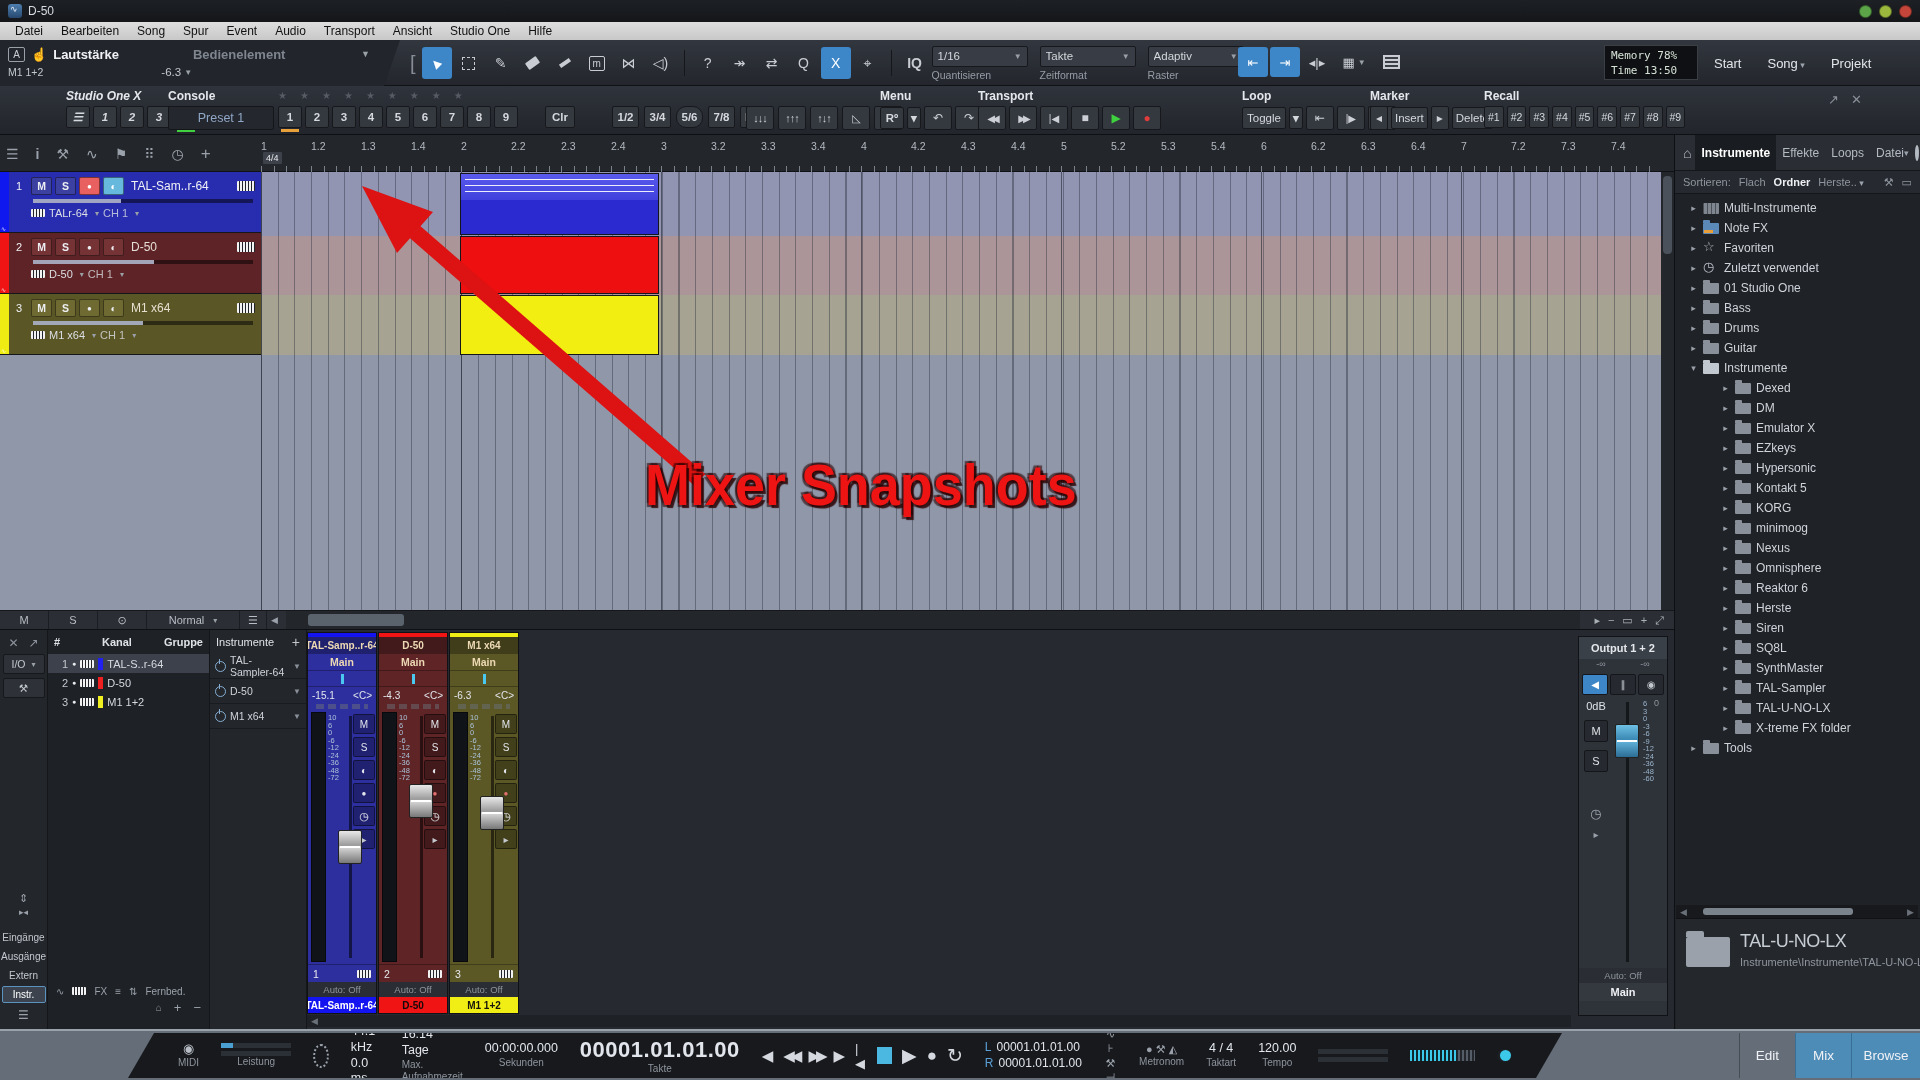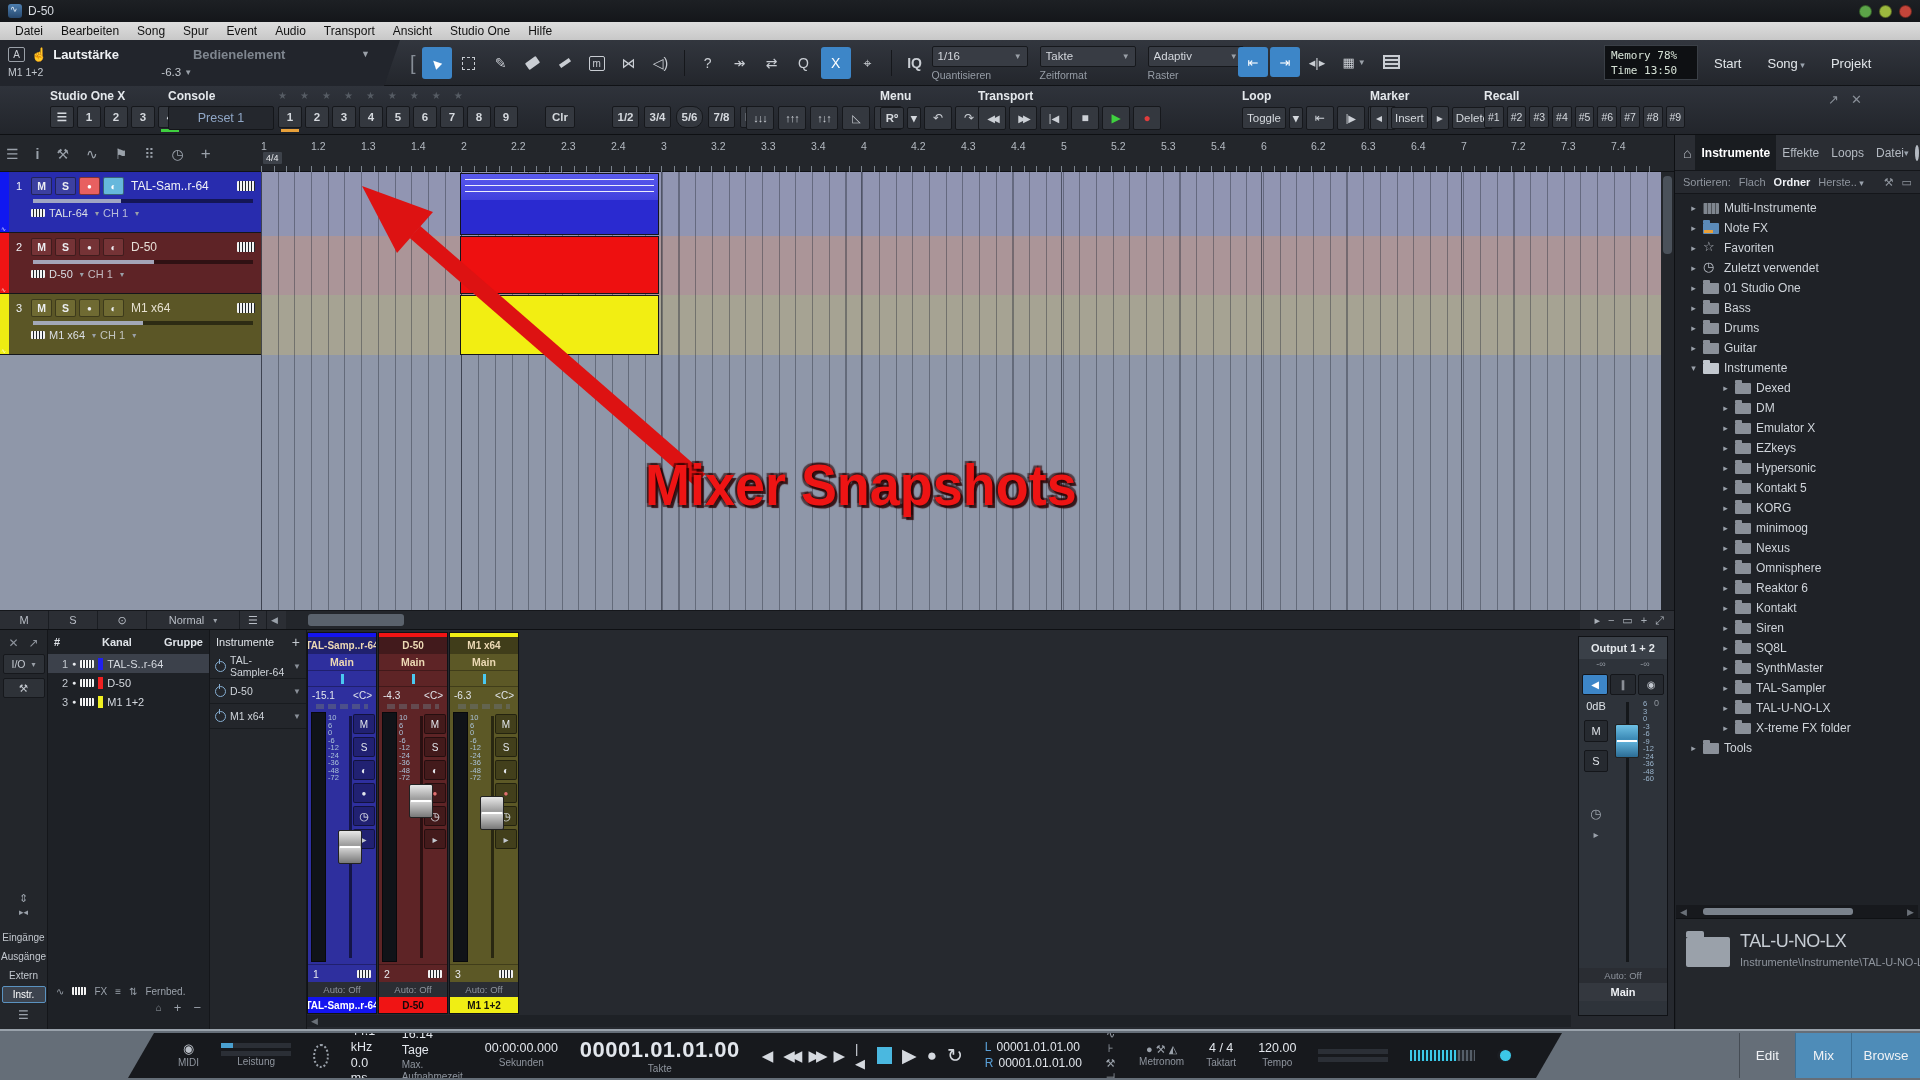--- a/index.html
+++ b/index.html
@@ -54,21 +54,21 @@
   #nav-pages{left:1706px;top:0;height:46px;display:flex;align-items:center;gap:26px;padding-left:8px;text-align:right;}
   .nav-item{font-size:13px;color:#e2e6ea;}
   .caret::after{content:" ▾";font-size:9px;color:#9aa2ac;}
 
   
   #toolbar2{left:0;top:86px;width:1920px;height:49px;background:linear-gradient(#2f333b,#22252b);border-bottom:1px solid #0e1013;box-sizing:border-box;}
   .sec-label{font-weight:bold;font-size:12px;color:#e4e8ec;}
   .sbtn{min-width:24px;height:22px;background:#34383f;border:1px solid #16181c;border-radius:2px;color:#d5d9de;font-size:11.5px;font-weight:bold;display:flex;align-items:center;justify-content:center;padding:0 3px;box-sizing:border-box;position:relative;}
   .u-green::after,.u-orange::after{content:"";position:absolute;left:2px;right:2px;bottom:-5px;height:3px;background:#3fcf3f;}
   .u-orange::after{background:#e8a03a;}
-  #sox{left:50px;top:3px;} #console{left:168px;top:3px;}
+  #sox{left:66px;top:3px;font-style:italic;} #console{left:168px;top:3px;}
   .t2col{position:absolute;display:flex;flex-direction:column;gap:3px;}
   .t2row{display:flex;gap:3px;align-items:center;}
   #preset-box{width:104px;height:22px;background:#24272d;border:1px solid #14161a;border-radius:2px;color:#8fa6c6;font-size:12.5px;display:flex;align-items:center;justify-content:center;}
   #stars{position:absolute;left:278px;top:4px;display:flex;gap:13px;}
   .star{color:#565c64;font-size:10px;}
   #conbtns{position:absolute;left:278px;top:20px;display:flex;gap:3px;}
   #pairs{position:absolute;left:612px;top:20px;display:flex;gap:5px;}
   #faderbtns{position:absolute;left:746px;top:20px;display:flex;gap:4px;}
   .fbtn{width:26px;height:22px;background:#34383f;border:1px solid #16181c;border-radius:2px;color:#c9cdd3;font-size:11px;display:flex;align-items:center;justify-content:center;letter-spacing:-1px;}
   #menu-sec{left:880px;top:3px;} #transport-sec{left:978px;top:3px;} #loop-sec{left:1242px;top:3px;} #marker-sec{left:1370px;top:3px;} #recall-sec{left:1484px;top:3px;}
@@ -1044,21 +1044,21 @@
 
         <div class="trow lvl2">
           <span class="tar col"></span>
           <span class="tic ic-folder"></span>
           <span>Reaktor 6</span>
         </div>
 
         <div class="trow lvl2">
           <span class="tar col"></span>
           <span class="tic ic-folder"></span>
-          <span>Kontakt</span>
+          <span>Herste</span>
         </div>
 
         <div class="trow lvl2">
           <span class="tar col"></span>
           <span class="tic ic-folder"></span>
           <span>Siren</span>
         </div>
 
         <div class="trow lvl2">
           <span class="tar col"></span>

